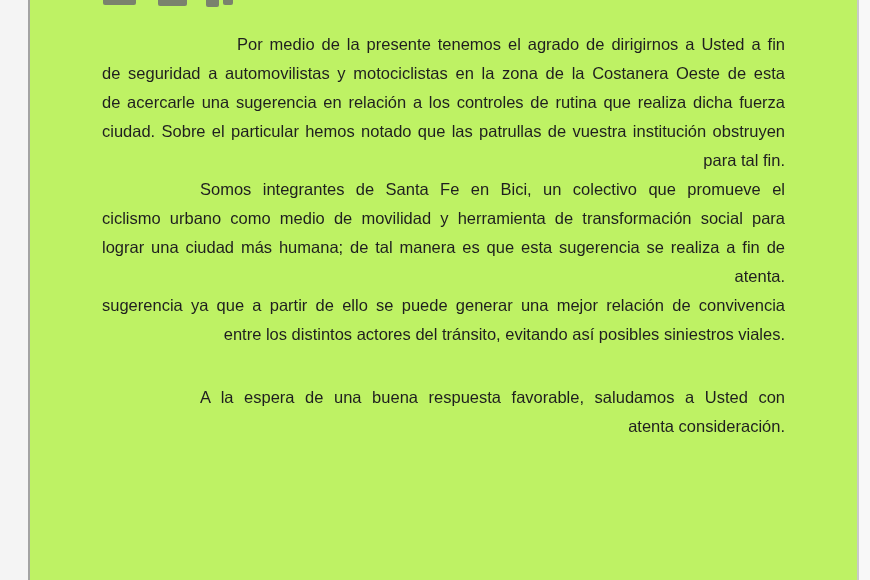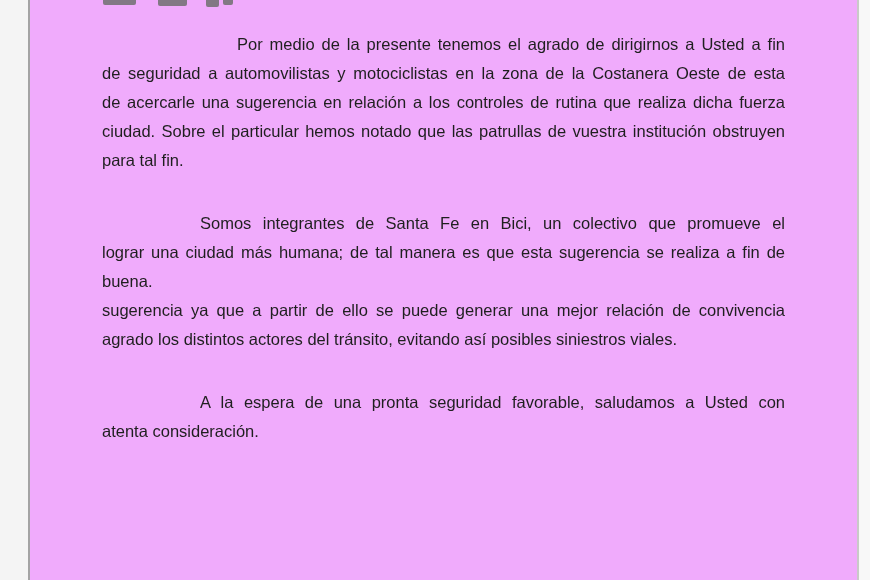--- a/index.html
+++ b/index.html
@@ -6,21 +6,21 @@
     margin: 0;
     padding: 0;
     background: #ffffff;
     font-family: "Liberation Sans", sans-serif;
   }
   .frame {
     position: relative;
     width: 870px;
     height: 580px;
     overflow: hidden;
-    background: #f0abfc;
+    background: #bef264;
   }
   
   .gutter-left {
     position: absolute;
     left: 0; top: 0;
     width: 28px; height: 580px;
     background: #f4f4f4;
     border-right: 2px solid #a3a3a3;
   }
   
@@ -50,29 +50,29 @@
     top: 30px;
     width: 683px;
     font-size: 16.5px;
     line-height: 29px;
     color: #1f1f1f;
     -webkit-font-smoothing: antialiased;
   }
   .paragraph { margin: 0; }
   .paragraph.space-before { margin-top: 34px; }
   .line {
-    text-align: left;
+    text-align: right;
     white-space: normal;
   }
   .line.justified {
     text-align: justify;
     text-align-last: justify;
   }
   .line.indent-large { padding-left: 135px; }
-  .line.indent-small { padding-left: 98px; margin-top: 34px; }
+  .line.indent-small { padding-left: 98px; }
 </style>
 </head>
 <body>
 
 <div class="frame">
   <div class="gutter-left"></div>
   <div class="edge-right"></div>
 
   <div class="frag f1"></div>
   <div class="frag f2"></div>
@@ -82,25 +82,26 @@
   <div class="letter-body">
       <div class="paragraph">
         <div class="line justified indent-large">Por medio de la presente tenemos el agrado de dirigirnos a Usted a fin</div>
         <div class="line justified">de seguridad a automovilistas y motociclistas en la zona de la Costanera Oeste de esta</div>
         <div class="line justified">de acercarle una sugerencia en relación a los controles de rutina que realiza dicha fuerza</div>
         <div class="line justified">ciudad. Sobre el particular hemos notado que las patrullas de vuestra institución obstruyen</div>
         <div class="line">para tal fin.</div>
       </div>
       <div class="paragraph">
         <div class="line justified indent-small">Somos integrantes de Santa Fe en Bici, un colectivo que promueve el</div>
+        <div class="line justified">ciclismo urbano como medio de movilidad y herramienta de transformación social para</div>
         <div class="line justified">lograr una ciudad más humana; de tal manera es que esta sugerencia se realiza a fin de</div>
-        <div class="line">buena.</div>
+        <div class="line">atenta.</div>
       </div>
       <div class="paragraph">
         <div class="line justified">sugerencia ya que a partir de ello se puede generar una mejor relación de convivencia</div>
-        <div class="line">agrado los distintos actores del tránsito, evitando así posibles siniestros viales.</div>
+        <div class="line">entre los distintos actores del tránsito, evitando así posibles siniestros viales.</div>
       </div>
       <div class="paragraph space-before">
-        <div class="line justified indent-small">A la espera de una pronta seguridad favorable, saludamos a Usted con</div>
+        <div class="line justified indent-small">A la espera de una buena respuesta favorable, saludamos a Usted con</div>
         <div class="line">atenta consideración.</div>
       </div>
     </div>
 </div>
 
 </body></html>

